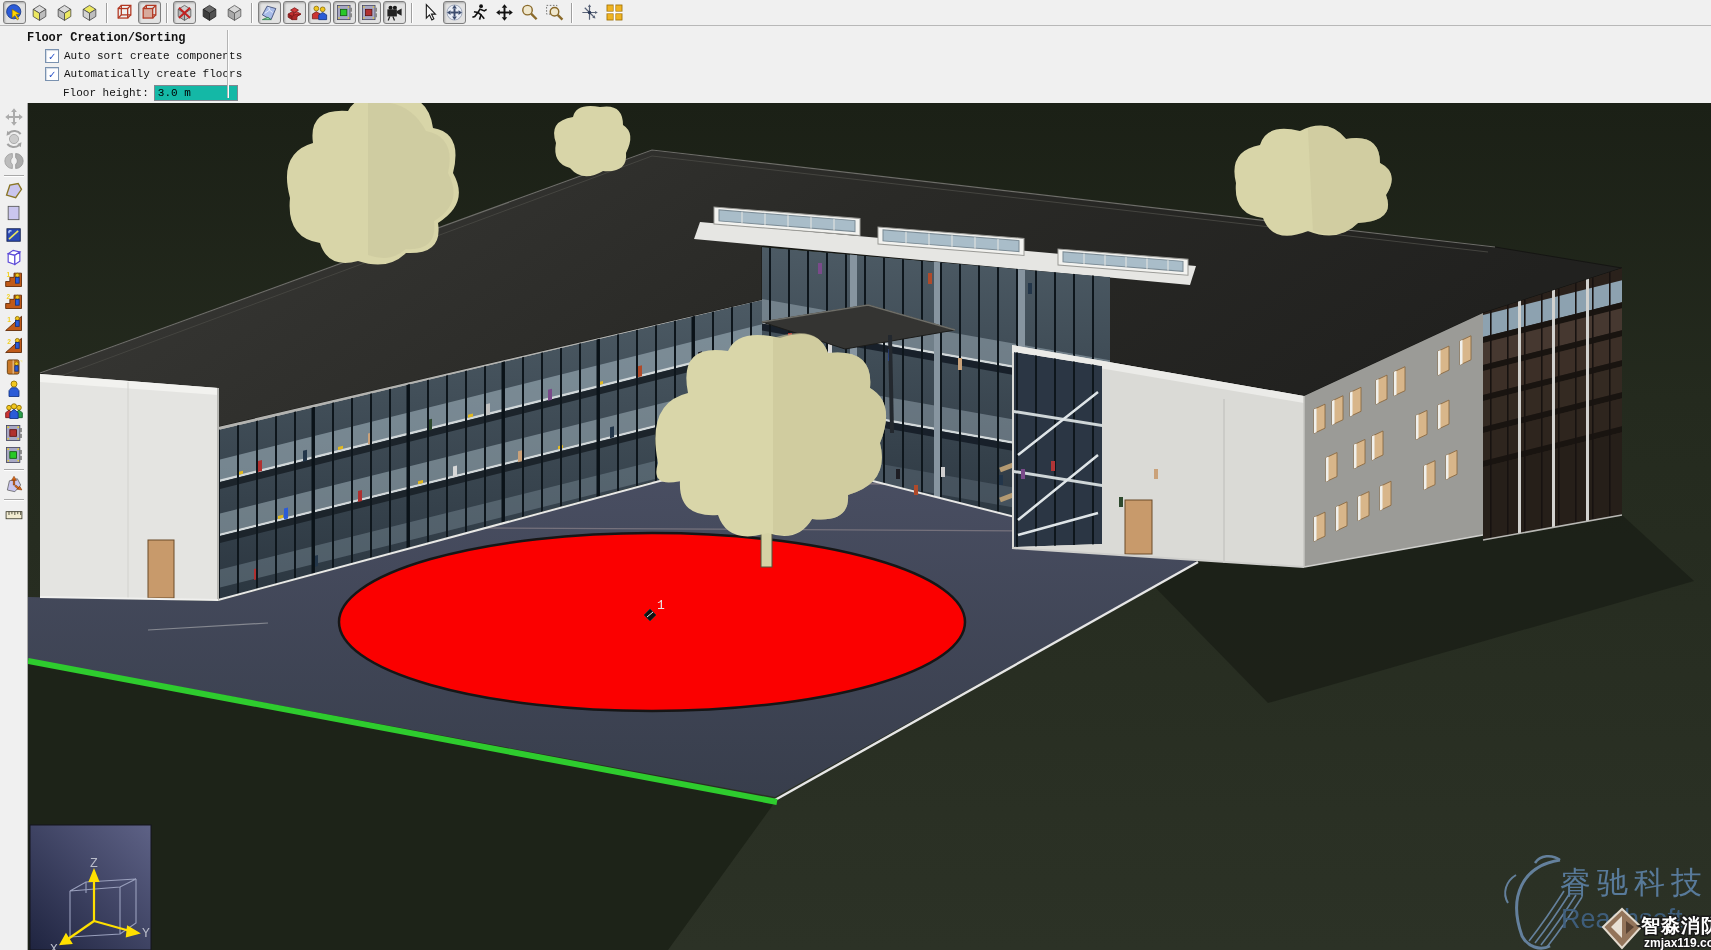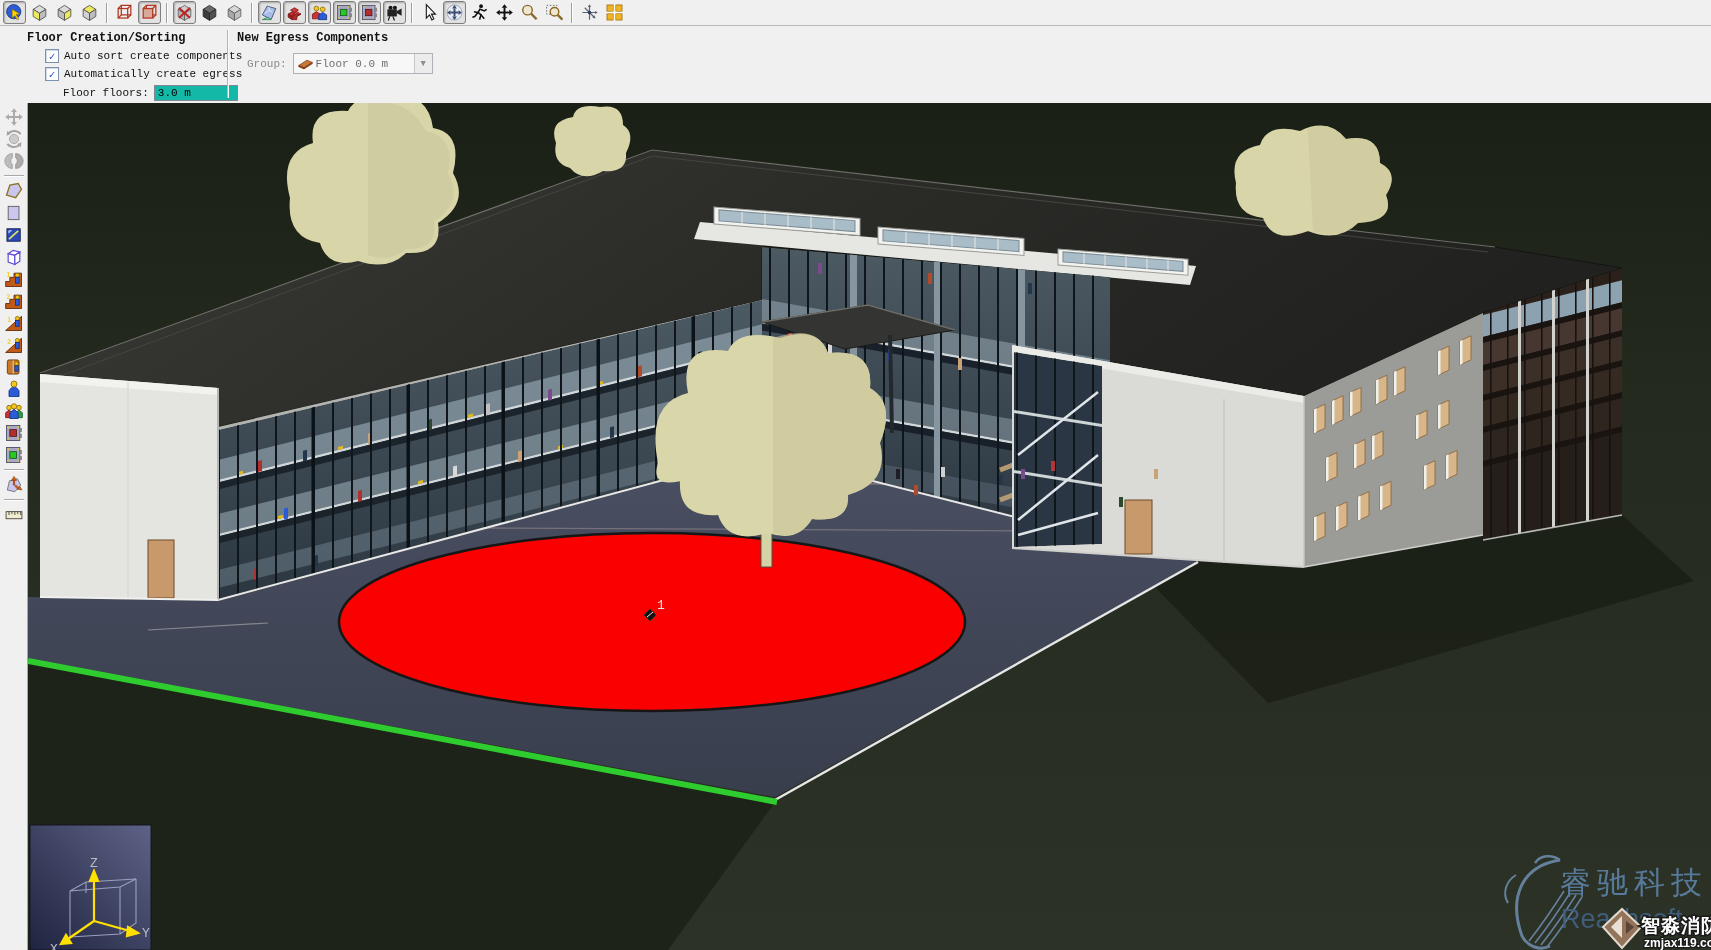--- a/index.html
+++ b/index.html
@@ -452,41 +452,28 @@
 
 <div id="panelrow">
   <div id="floor-panel">
     <div class="panel-title">Floor Creation/Sorting</div>
     <div class="chk-row">
       <span class="chk">✓</span>
       <span>Auto sort create components</span>
     </div>
     <div class="chk-row">
       <span class="chk">✓</span>
-      <span>Automatically create egress</span>
+      <span>Automatically create floors</span>
     </div>
     <div class="fh-row">
-      <span>Floor floors:</span>
+      <span>Floor height:</span>
       <input class="fh-input" value="3.0 m" style="">
     </div>
   </div>
   <div id="panel-sep"></div>
-  <div id="egress-panel">
-    <div class="panel-title">New Egress Components</div>
-    <div class="grp-row">
-      <span>Group:</span>
-      <div class="combo">
-        <svg>
-            <use href="#i-floor-slab"></use>
-          </svg>
-        <span class="combo-text">Floor 0.0 m</span>
-        <span class="combo-arrow">▼</span>
-      </div>
-    </div>
-  </div>
 </div>
 
 <div id="sidebar">
     <button class="sb-btn disabled">
       <svg>
         <use href="#i-pan-gray" xlink:href="#i-pan-gray"></use>
       </svg>
     </button>
     <button class="sb-btn disabled">
       <svg>

